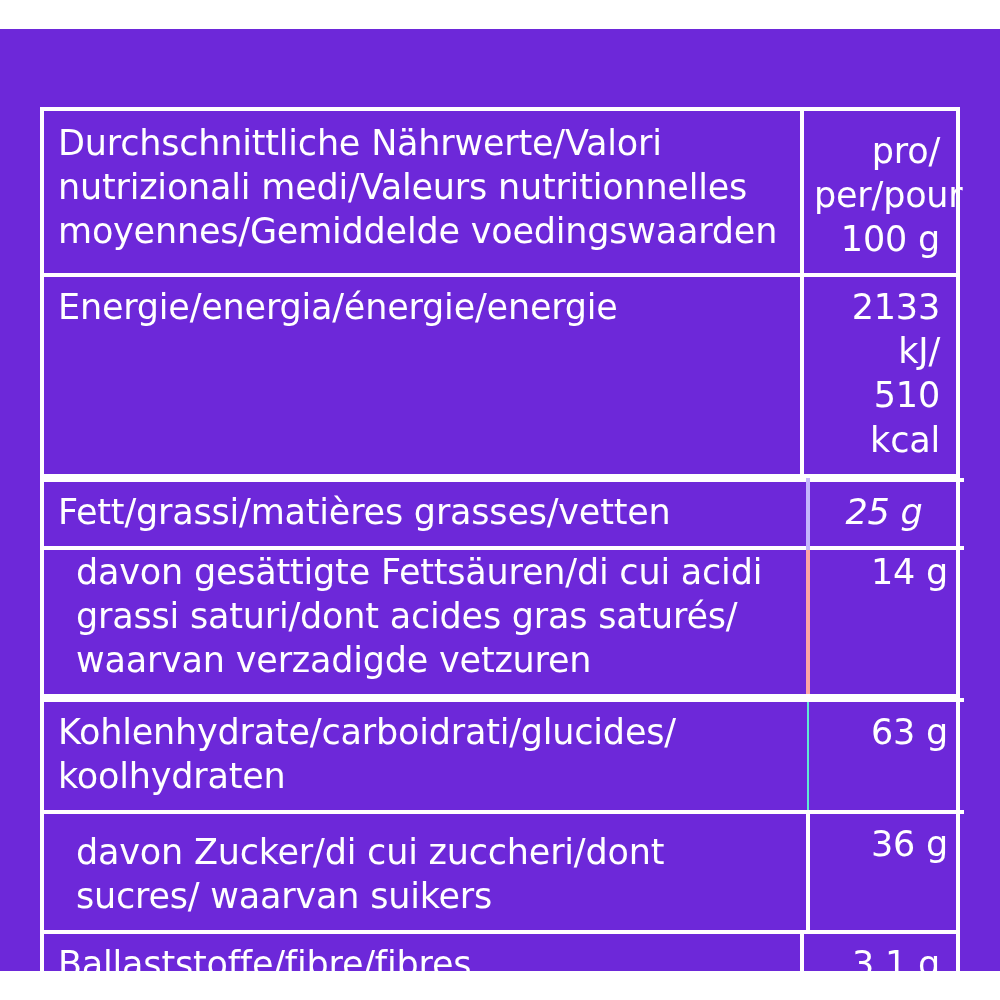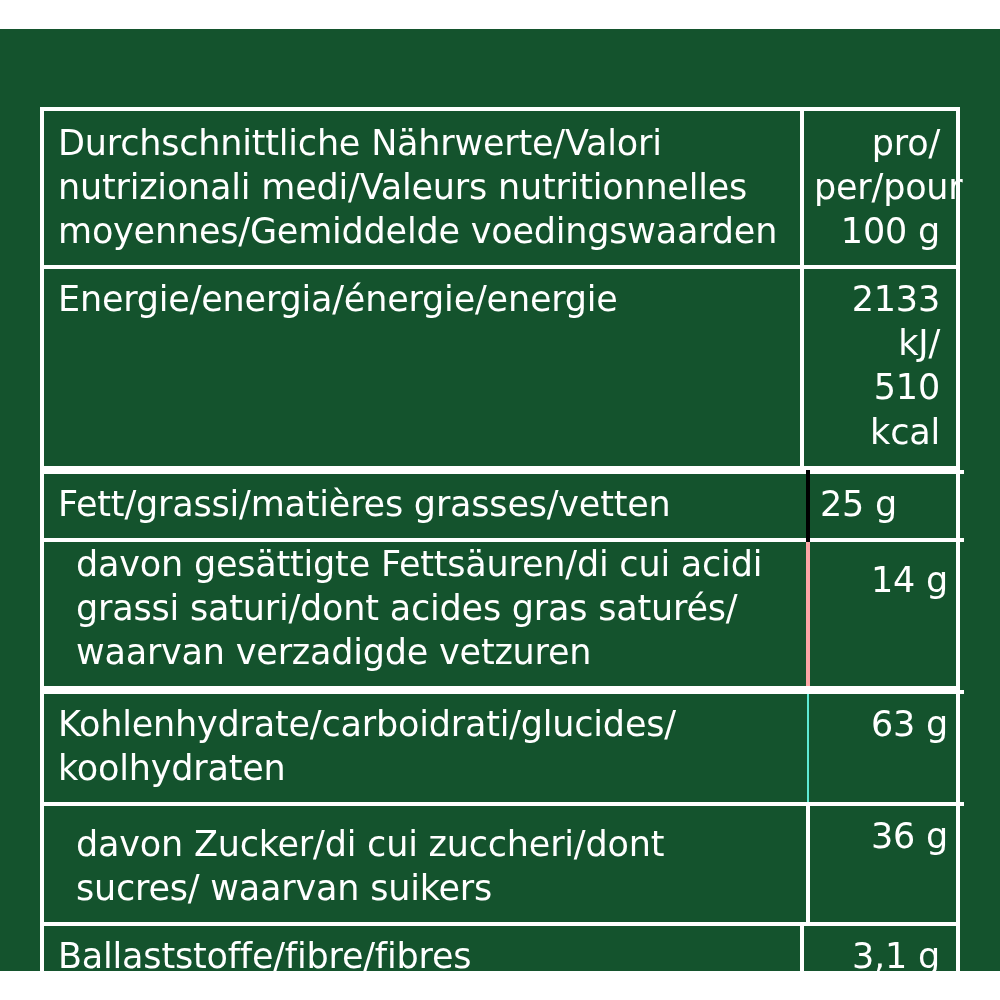--- a/index.html
+++ b/index.html
@@ -12,21 +12,21 @@
     height: 1000px;
     font-family: "DejaVu Sans", sans-serif;
   }
 
   .panel {
     position: absolute;
     left: 0;
     top: 29px;
     width: 1000px;
     height: 942px;
-    background: #14532d;
+    background: #6d28d9;
     box-sizing: border-box;
   }
 
   .table-wrap {
     position: absolute;
     left: 40px;
     top: 78px;
     width: 920px;
     height: 805px;
   }
@@ -74,21 +74,21 @@
   .val {
     font-size: 35px;
     line-height: 1.26;
     padding: 8px 16px 12px 10px;
     letter-spacing: -0.2px;
     white-space: pre-line;
   }
 
   
   .hdr .lbl { padding-top: 10px; }
-  .hdr .val { padding-top: 10px; white-space: pre-line; }
+  .hdr .val { padding-top: 18px; white-space: pre-line; }
 
   
   .subgrid {
     width: 100%;
     border-collapse: collapse;
     table-layout: fixed;
   }
   .subgrid td { padding: 0; border: 0; vertical-align: top; }
   .sub-lbl { width: 764px; }
   .sub-val { width: 156px; text-align: right; }
@@ -127,33 +127,33 @@
 
         <tr class="row">
           <td colspan="2" style="border-left:4px solid #fff;border-right:4px solid #fff;">
             <table class="subgrid">
               <colgroup>
                   <col class="sub-lbl">
                   <col class="sub-val">
                 </colgroup>
               <tbody>
                 <tr>
-                  <td style="border-right:4px solid #000000;">
+                  <td style="border-right:4px solid #c4b5fd;">
                     <div class="lbl">Fett/grassi/matières grasses/vetten</div>
                   </td>
-                  <td style="text-align:left;">
+                  <td style="text-align:center;font-style:italic;">
                     <div class="val">25 g</div>
                   </td>
                 </tr>
                 <tr>
                   <td style="border-right:4px solid #fca5a5;">
                     <div class="lbl" style="padding-top:0;padding-left:32px;">davon gesättigte Fettsäuren/di cui acidi grassi saturi/dont acides gras saturés/ waarvan verzadigde vetzuren</div>
                   </td>
                   <td style="text-align:right;">
-                    <div class="val" style="padding-top:0;margin-top:16px;">14 g</div>
+                    <div class="val" style="padding-top:0;">14 g</div>
                   </td>
                 </tr>
               </tbody>
             </table>
           </td>
         </tr>
 
         <tr class="row">
           <td colspan="2" style="border-left:4px solid #fff;border-right:4px solid #fff;">
             <table class="subgrid">

